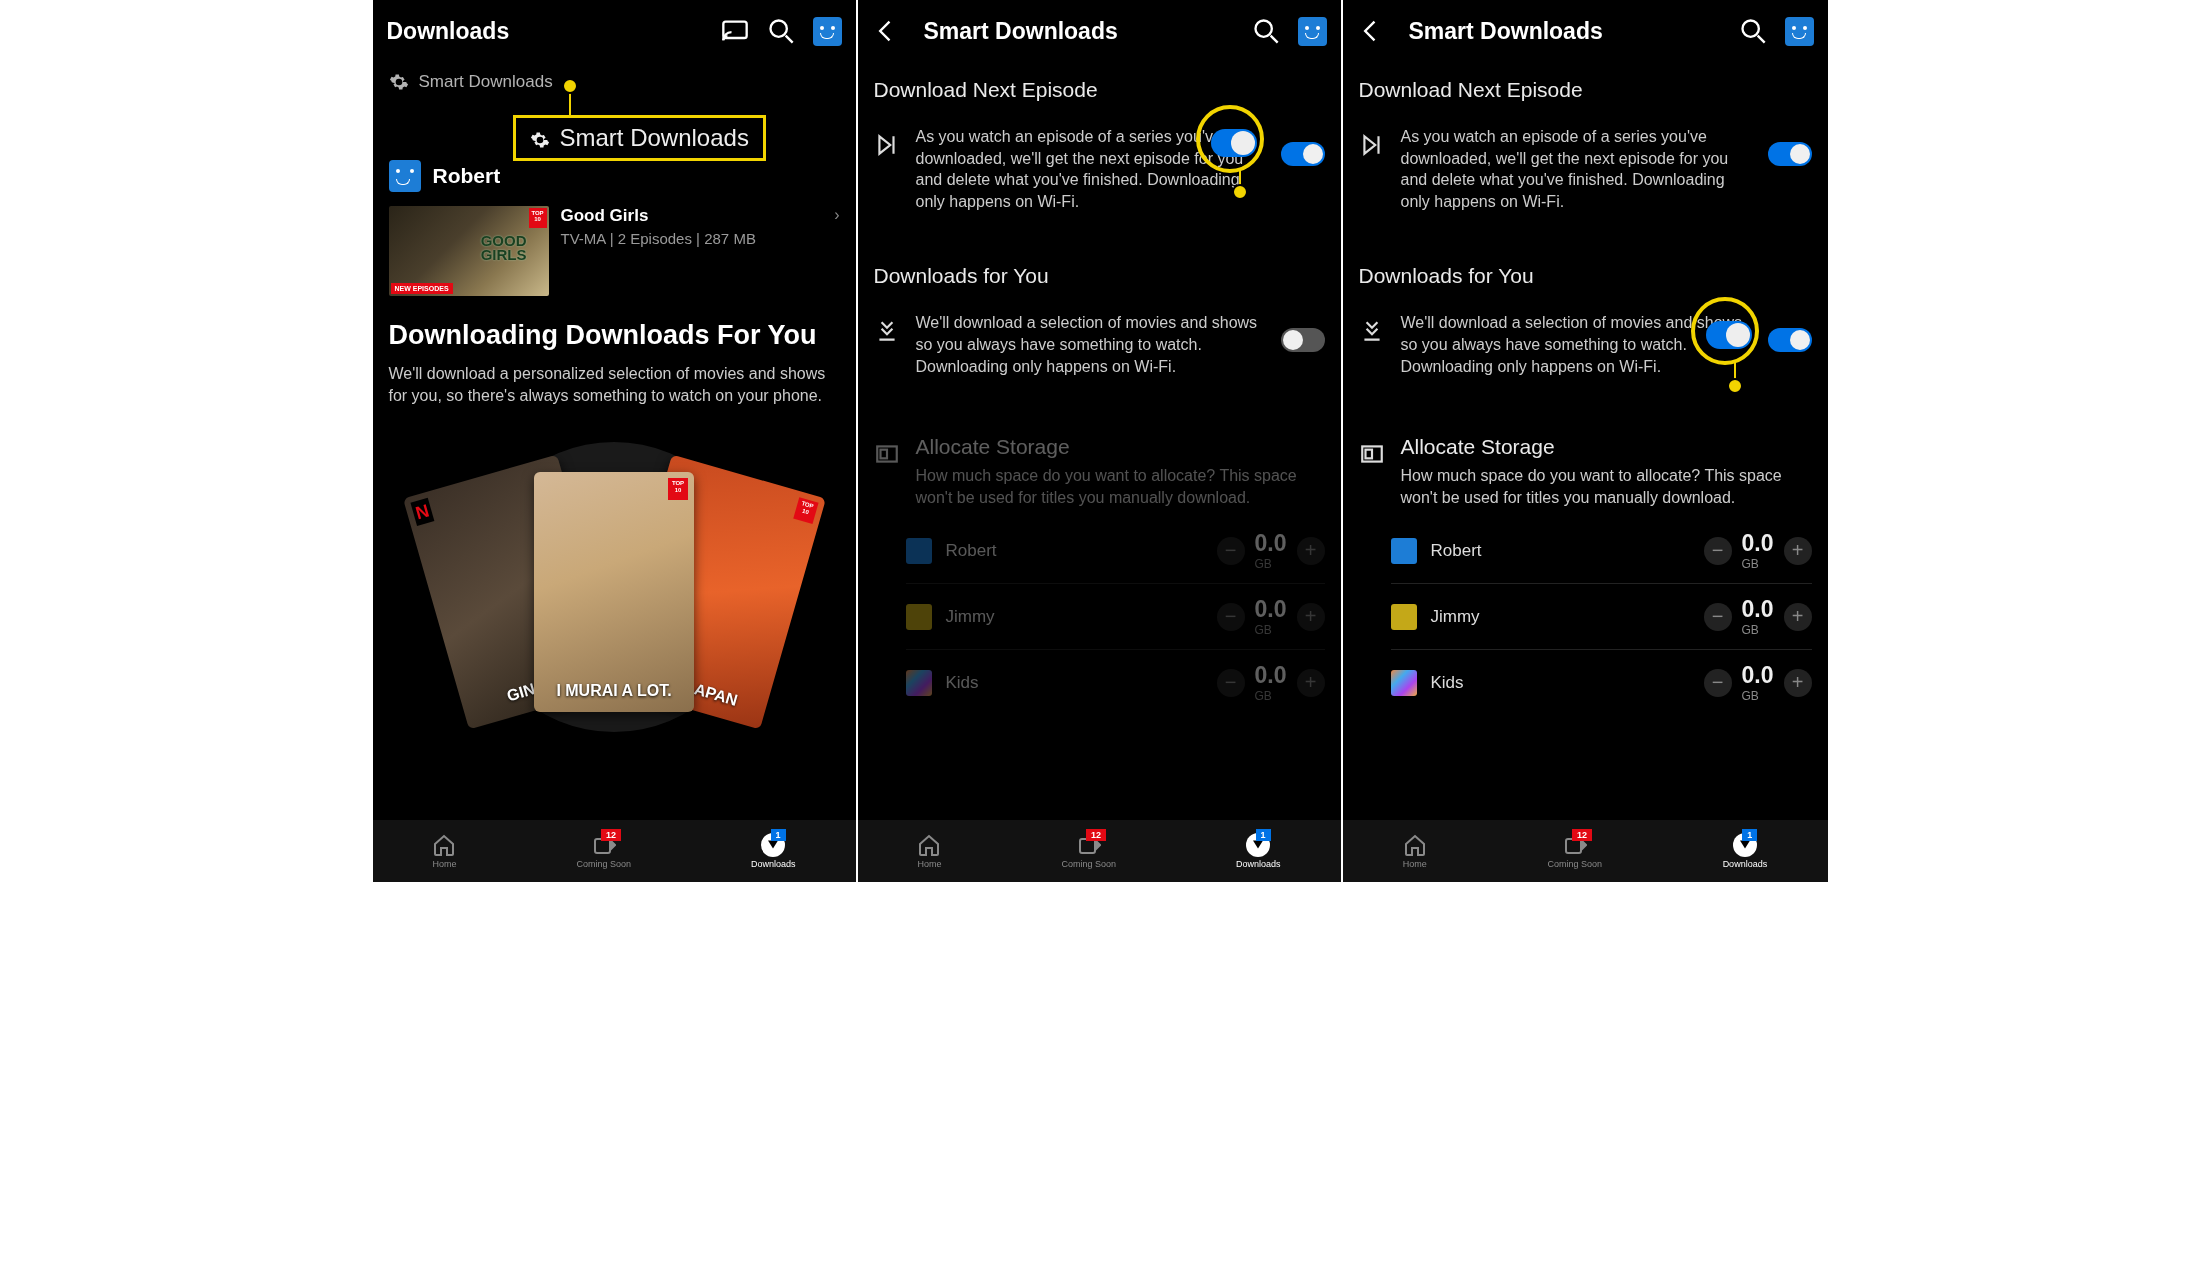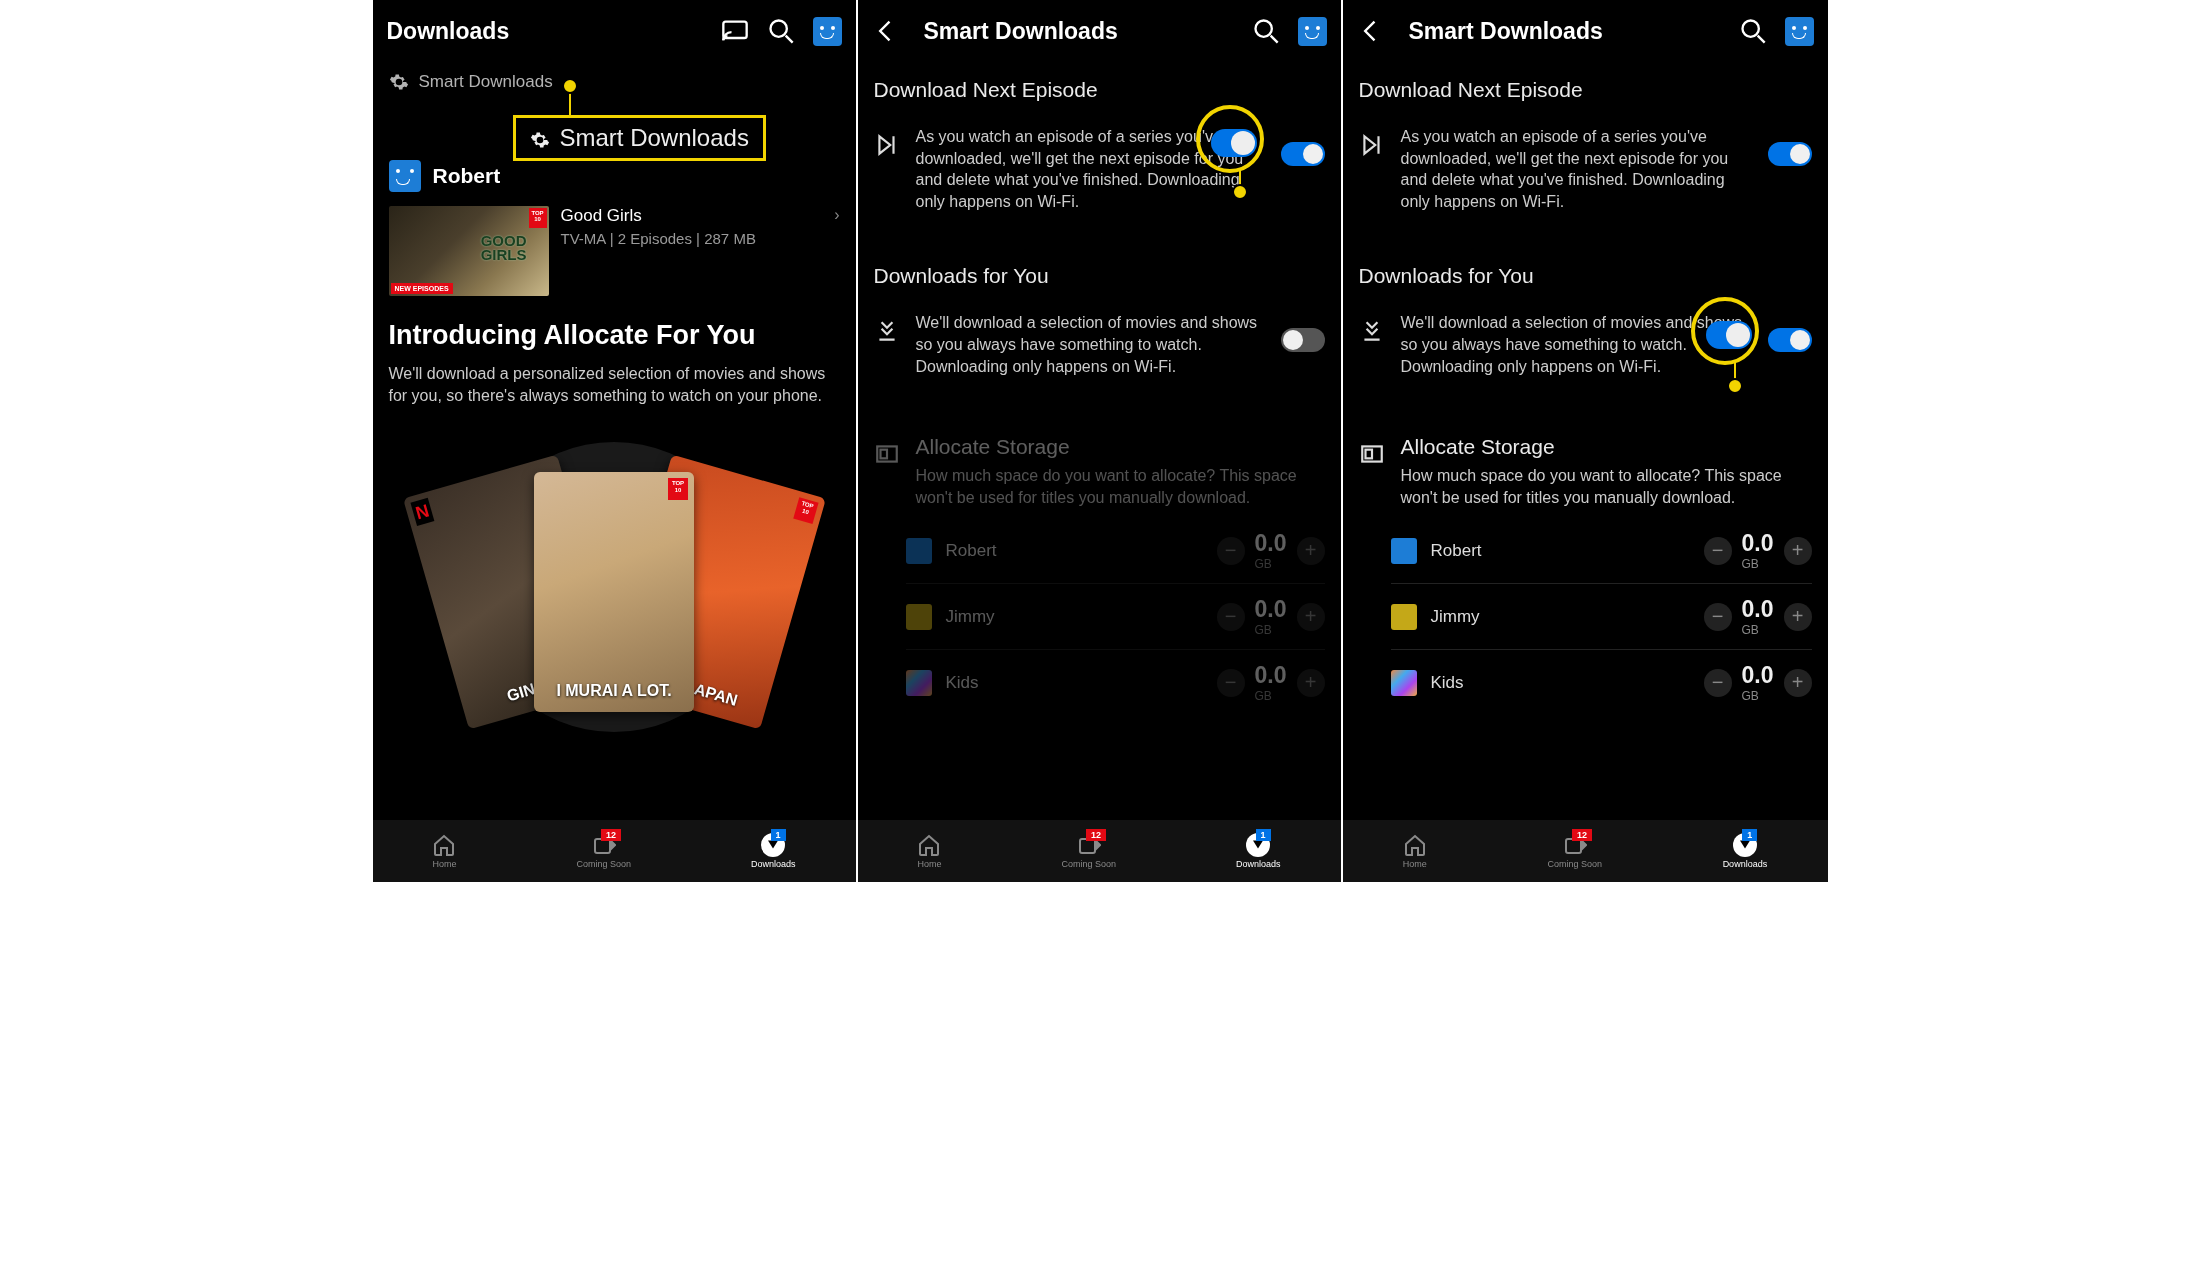--- a/index.html
+++ b/index.html
@@ -26,21 +26,21 @@
   .marker-line{position:absolute;background:#f2d400;z-index:5}
   .ring{position:absolute;border:4px solid #f2d400;border-radius:50%;z-index:6}
   .profile-row{display:flex;align-items:center;gap:12px;padding:10px 16px;margin-top:48px}
   .profile-row .avatar{width:32px;height:32px}
   .profile-row .name{font-size:21px;font-weight:700;color:#fff}
   .dl-item{display:flex;align-items:flex-start;gap:12px;padding:4px 16px}
   .thumb{width:160px;height:90px;background:linear-gradient(135deg,#2a2418 0%,#4a3f2c 40%,#8a7850 70%,#c9b88a 100%);position:relative;border-radius:2px}
   .thumb .top10{position:absolute;top:2px;right:2px;width:18px;height:20px;background:#e30914;color:#fff;font-size:6px;font-weight:800;text-align:center;padding-top:2px;line-height:6px}
   .thumb .newep{position:absolute;bottom:2px;left:2px;background:#e30914;color:#fff;font-size:7px;font-weight:700;padding:2px 4px}
   .thumb .logo{position:absolute;top:28px;right:22px;color:#1a4020;font-weight:900;font-size:15px;line-height:14px;text-shadow:0 0 2px #9b9}
-  .dl-meta .t{font-size:17px;font-weight:400;color:#fff}
+  .dl-meta .t{font-size:17px;font-weight:700;color:#fff}
   .dl-meta .s{font-size:15px;color:#9a9a9a;margin-top:4px}
   .chev{margin-left:auto;color:#888}
   .intro{padding:20px 16px 8px}
   .intro h2{font-size:27px;font-weight:800;color:#fff;margin-bottom:12px}
   .intro p{font-size:16px;color:#ccc;line-height:1.35}
   .art{position:relative;height:300px;margin-top:18px}
   .circle{width:290px;height:290px;border-radius:50%;background:#1a1a1a;position:absolute;left:50%;top:10px;transform:translateX(-50%)}
   .poster{position:absolute;width:160px;height:240px;border-radius:6px;box-shadow:0 4px 12px rgba(0,0,0,.6);top:40px}
   .poster.l{left:60px;transform:rotate(-16deg);background:linear-gradient(160deg,#3a2f26 0%,#5a4a3a 50%,#2a2219 100%)}
   .poster.r{right:60px;transform:rotate(16deg);background:linear-gradient(160deg,#c84a1f 0%,#e8632a 50%,#9a3414 100%)}
@@ -138,21 +138,21 @@
       <div class="newep">NEW EPISODES</div>
     </div>
     <div class="dl-meta">
       <div class="t">Good Girls</div>
       <div class="s">TV-MA | 2 Episodes | 287 MB</div>
     </div>
     <div class="chev">›</div>
   </div>
 
   <div class="intro">
-    <h2>Introducing Allocate For You</h2>
+    <h2>Downloading Downloads For You</h2>
     <p>We'll download a personalized selection of movies and shows for you, so there's always something to watch on your phone.</p>
   </div>
 
   <div class="art">
     <div class="circle"></div>
     <div class="poster l">
           <div class="nbadge">N</div>
           <div class="plabel">GIN
 GEO</div>
         </div>

